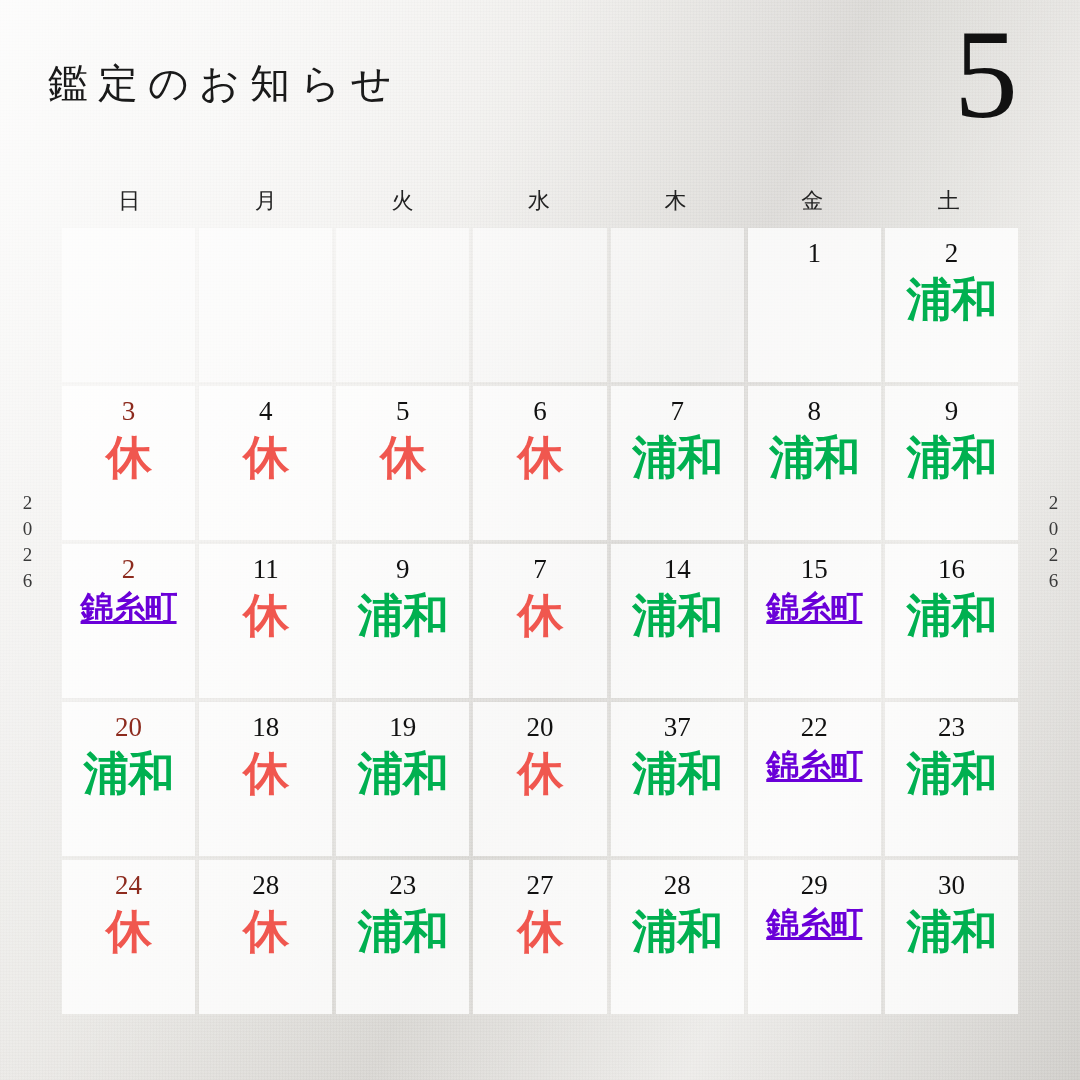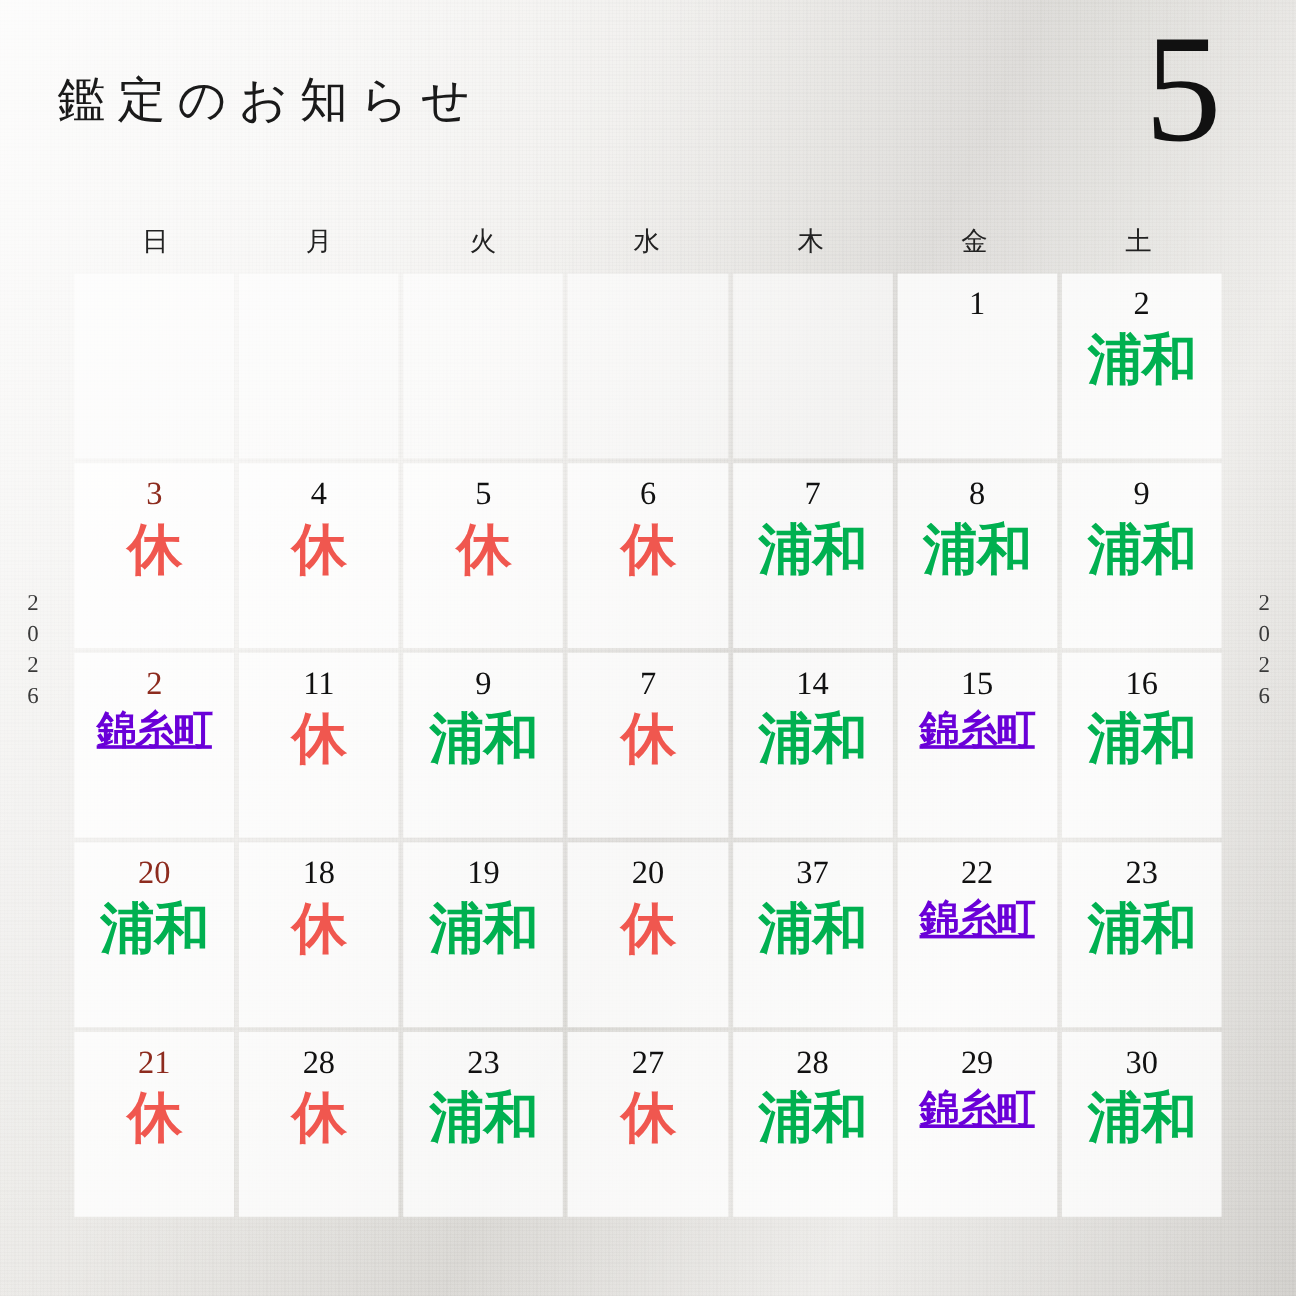--- a/index.html
+++ b/index.html
@@ -234,21 +234,21 @@
       </div>
       <div class="cell">
         <span class="daynum">22</span>
         <span class="label kinshicho small">錦糸町</span>
       </div>
       <div class="cell">
         <span class="daynum">23</span>
         <span class="label urawa">浦和</span>
       </div>
       <div class="cell">
-        <span class="daynum sun">21</span>
+        <span class="daynum sun">24</span>
         <span class="label rest">休</span>
       </div>
       <div class="cell">
         <span class="daynum">28</span>
         <span class="label rest">休</span>
       </div>
       <div class="cell">
         <span class="daynum">23</span>
         <span class="label urawa">浦和</span>
       </div>

